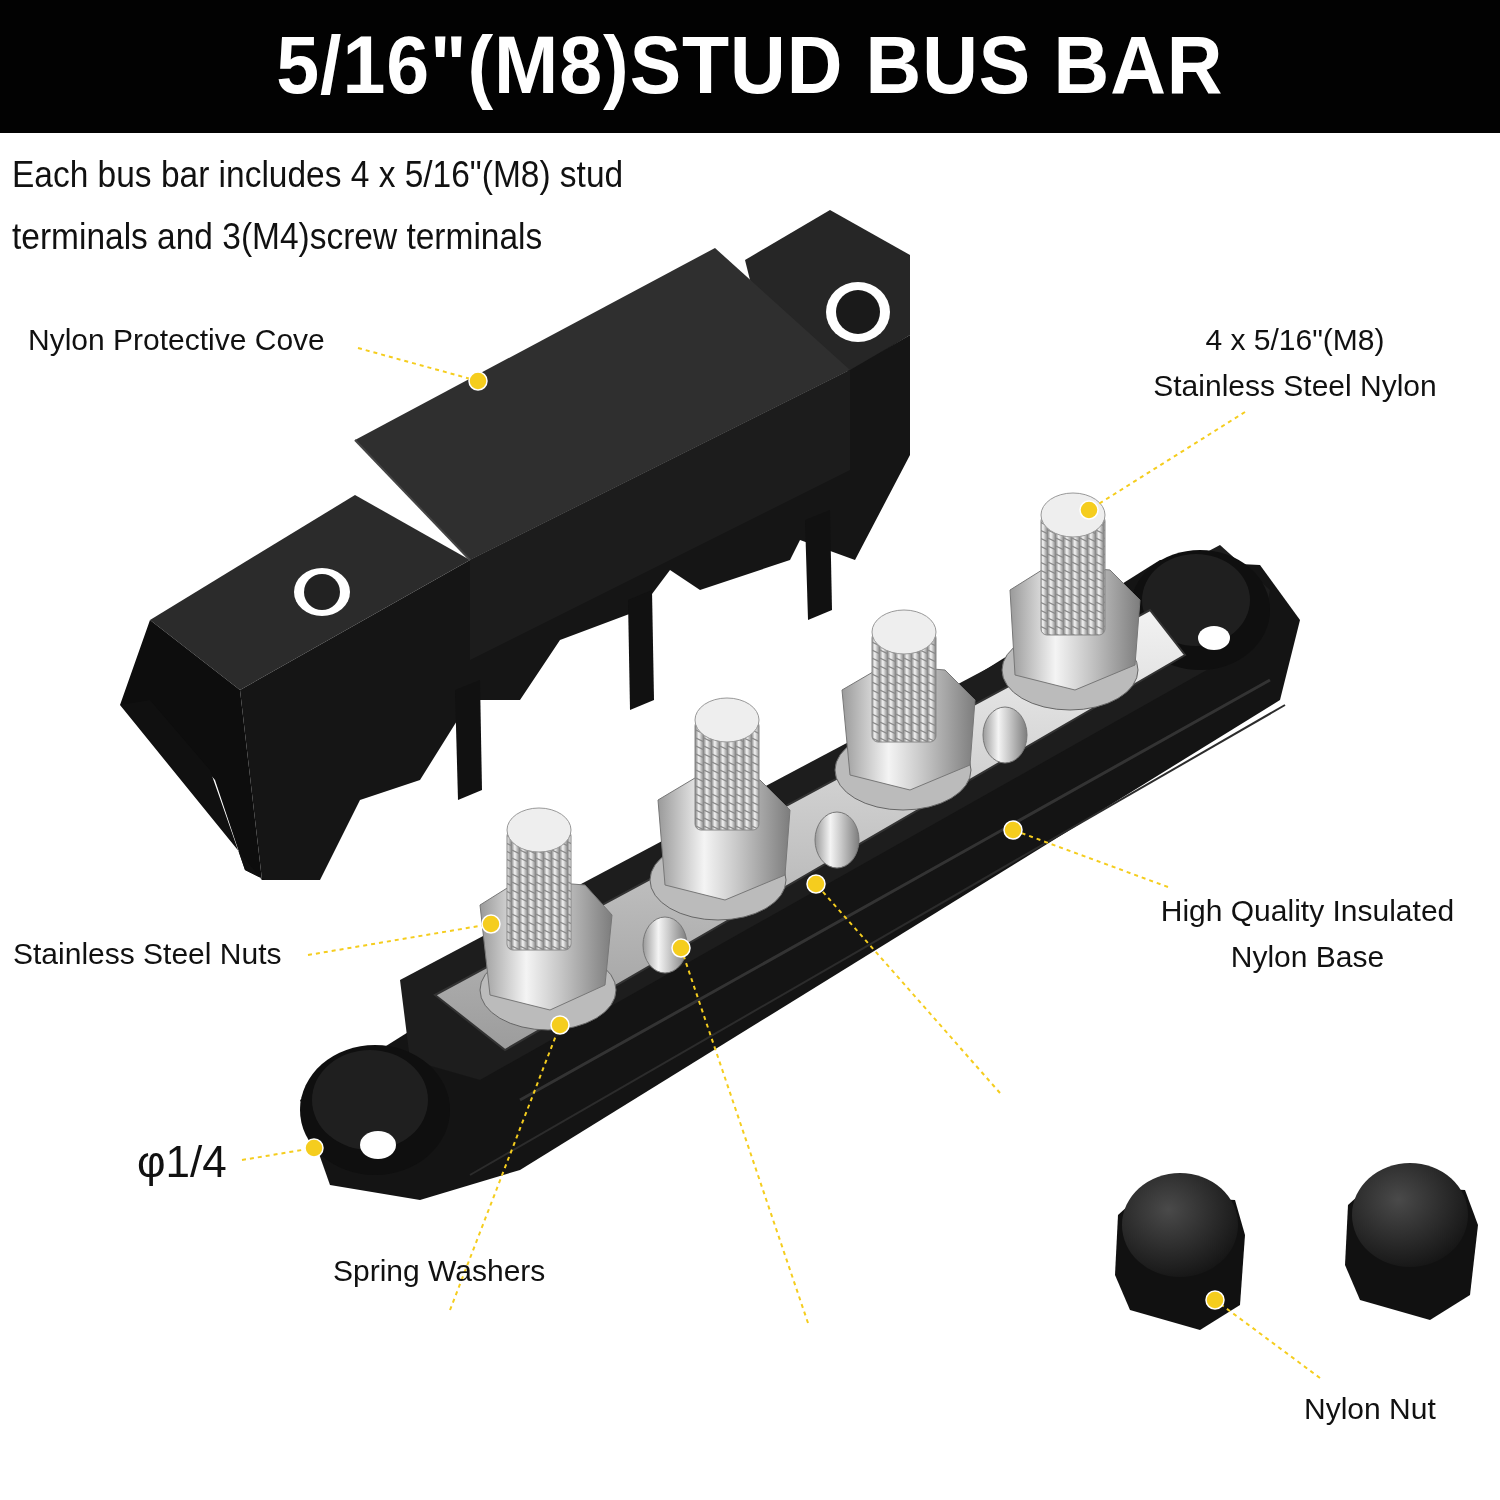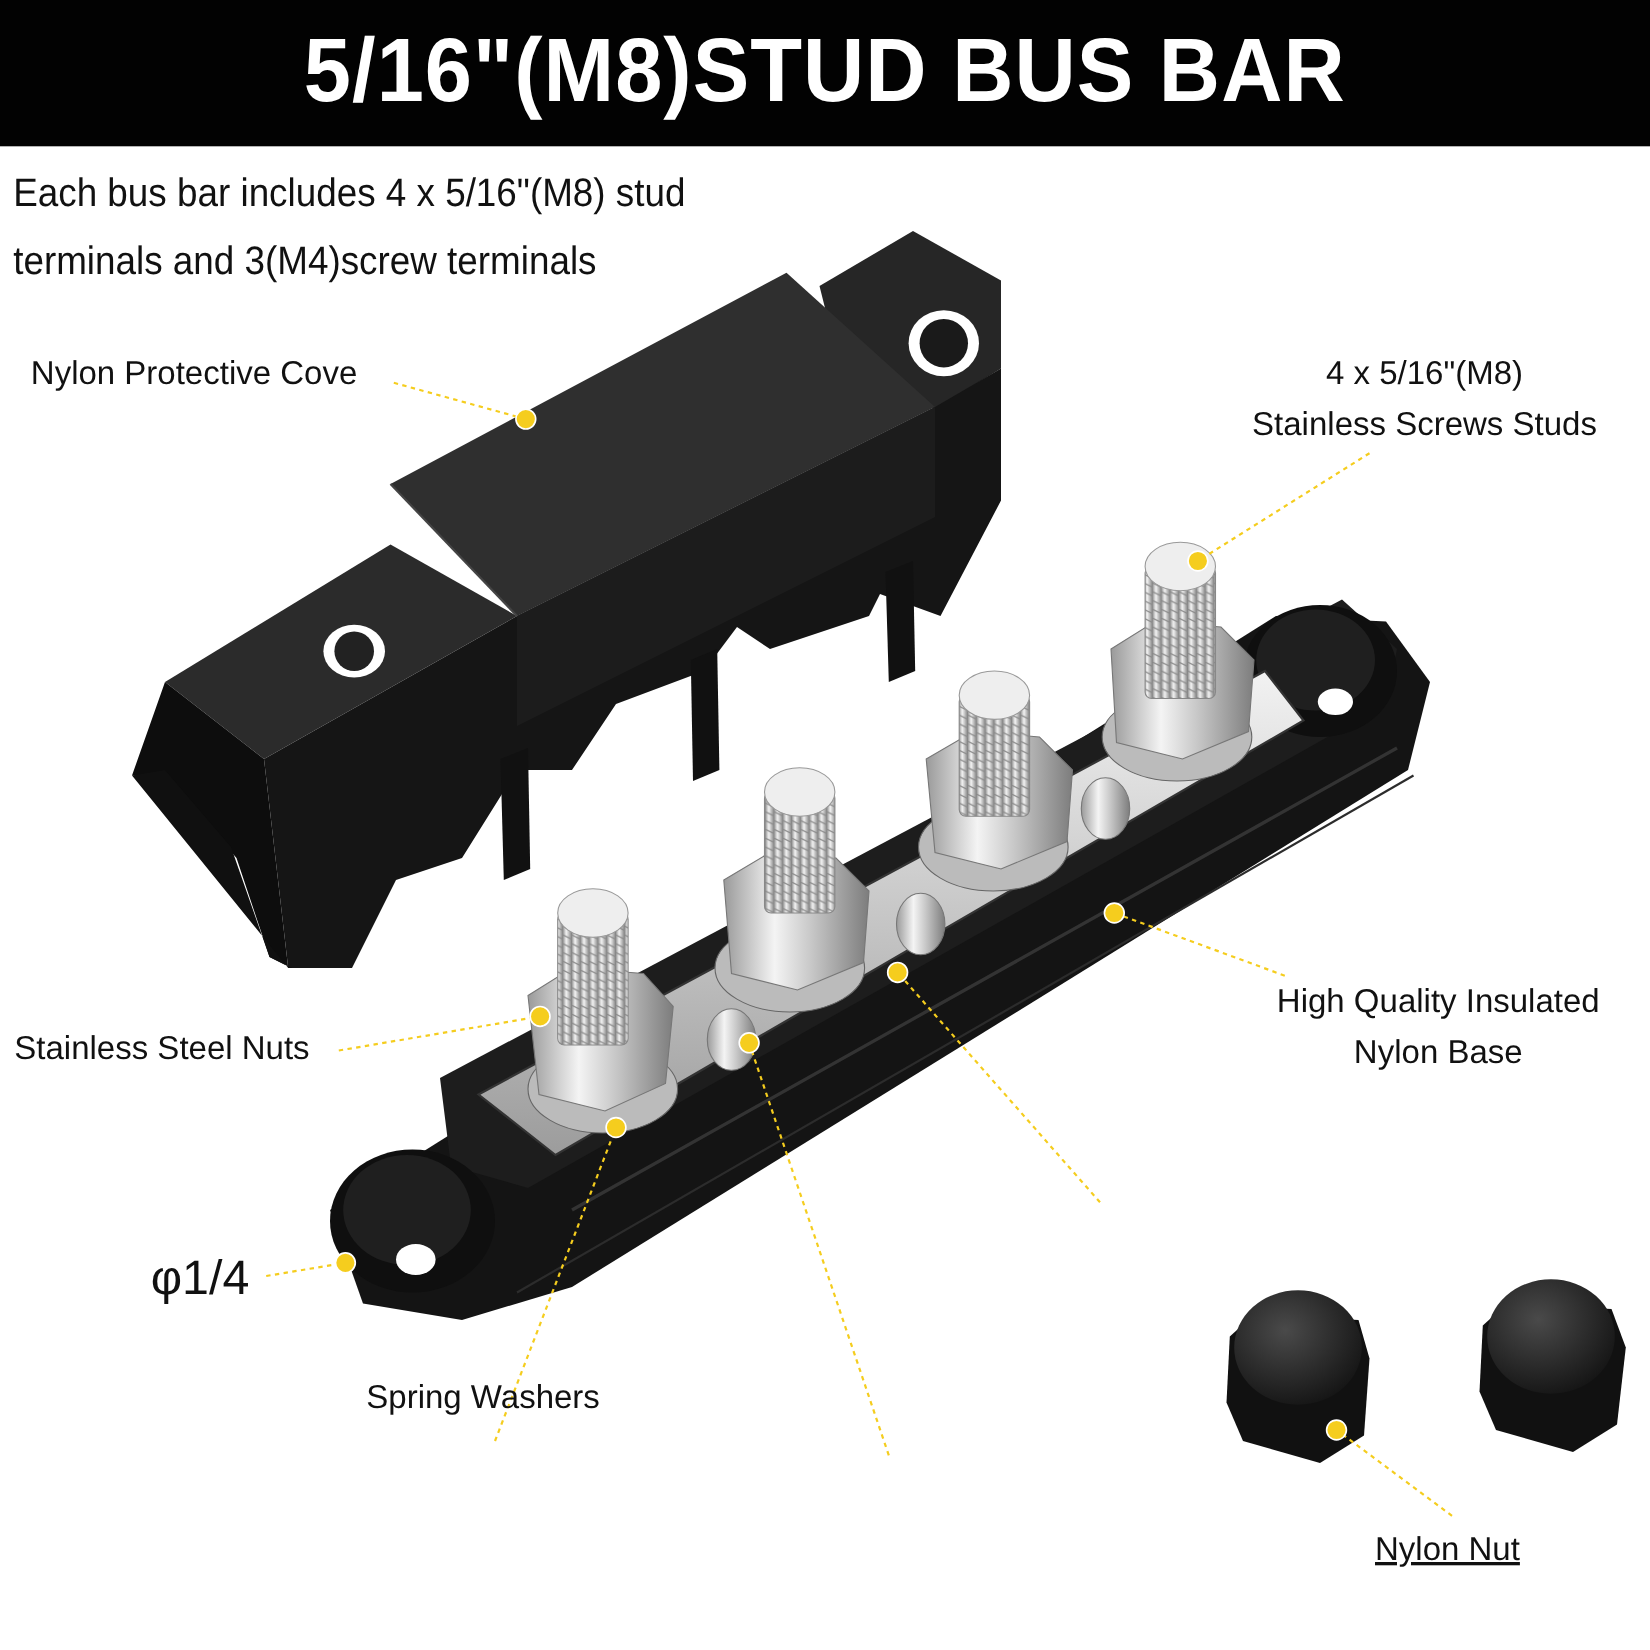--- a/index.html
+++ b/index.html
@@ -168,31 +168,31 @@
       <circle cx="560" cy="1025" r="9"></circle>
       <circle cx="681" cy="948" r="9"></circle>
       <circle cx="1215" cy="1300" r="9"></circle>
     </g>
   </svg>
 
   <div class="label" style="left:28px; top:317px;">Nylon Protective Cove</div>
 
   <div class="label center" style="left:1135px; top:317px; width:320px;">
     <div>4 x 5/16"(M8)</div>
-    <div>Stainless Screws Studs</div>
+    <div>Stainless Steel Nylon</div>
   </div>
 
   <div class="label center" style="left:1140px; top:888px; width:335px;">
     <div>High Quality Insulated</div>
     <div>Nylon Base</div>
   </div>
 
   <div class="label" style="left:13px; top:931px;">Stainless Steel Nuts</div>
 
   <div class="label label-dim" style="left:137px; top:1139px;">φ1/4</div>
 
 
   <div class="label" style="left:333px; top:1248px;">Spring Washers</div>
 
 
-  <div class="label" style="left:1250px; top:1386px;text-decoration:underline;">Nylon Nut</div>
+  <div class="label" style="left:1304px; top:1386px;">Nylon Nut</div>
 
 </div>
 
 </body></html>

